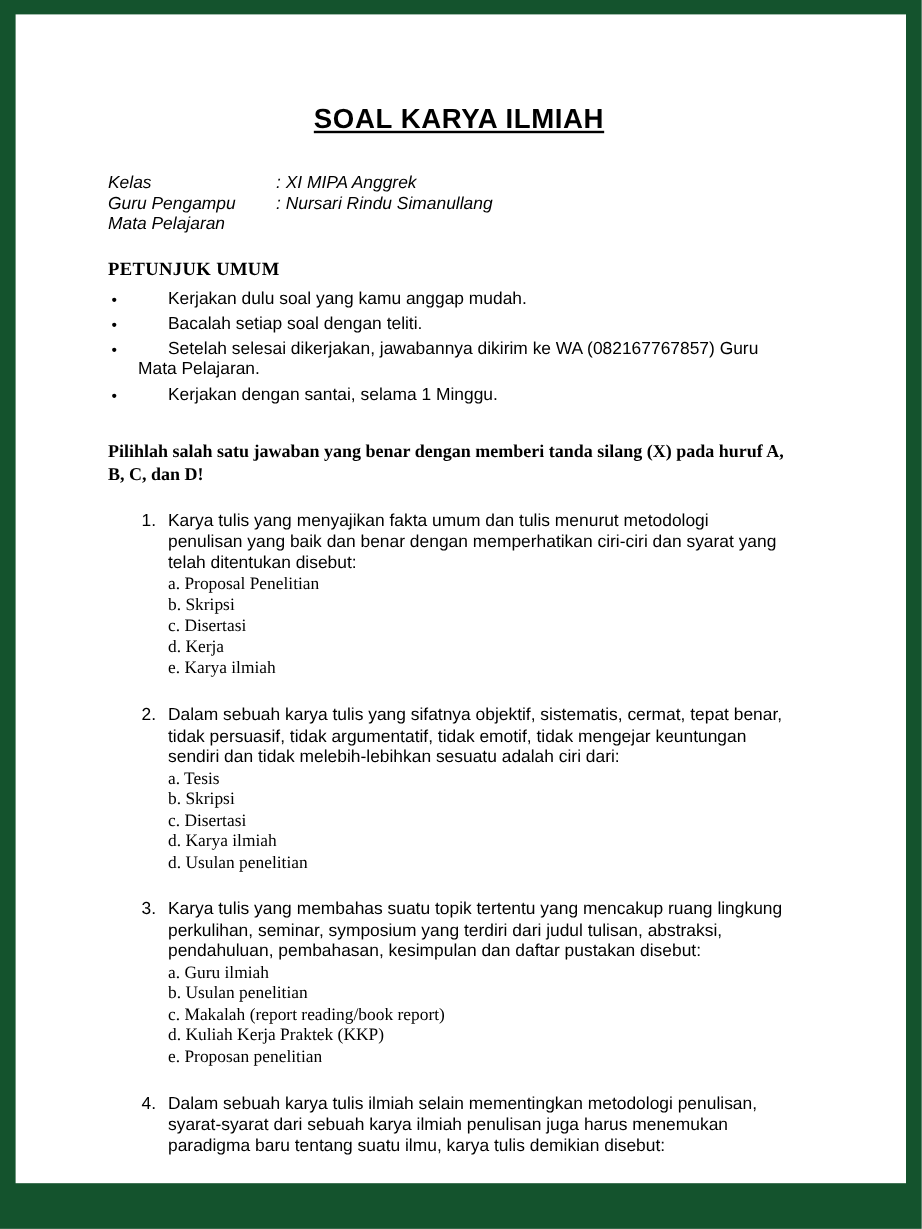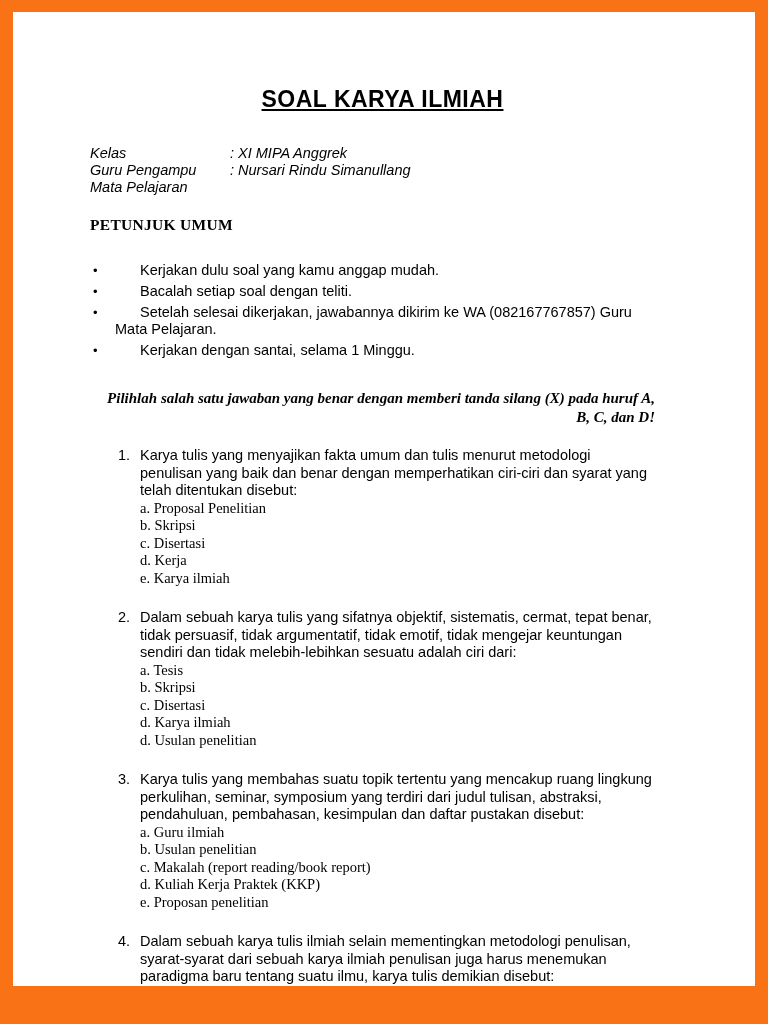--- a/index.html
+++ b/index.html
@@ -4,21 +4,21 @@
 <style>
   html, body { margin: 0; padding: 0; }
   body {
     font-family: "Liberation Sans", sans-serif;
     background: #b8b8b8;
   }
   .screen {
     position: relative;
     width: 768px;
     height: 1024px;
-    background: #f97316;
+    background: #14532d;
     overflow: hidden;
   }
   .page {
     position: absolute;
     left: 13px;
     right: 13px;
     top: 12px;
     bottom: 38px;
     background: #ffffff;
     color: #000000;
@@ -38,21 +38,21 @@
     letter-spacing: 0.5px;
   }
   .meta { margin: 0 0 20px 0; font-style: italic; }
   .meta-row { display: flex; line-height: 17px; }
   .meta-label { width: 140px; flex: 0 0 140px; }
   .meta-value { flex: 1; }
   .section-heading {
     font-family: "Liberation Serif", serif;
     font-size: 15.5px;
     font-weight: bold;
-    margin: 0 0 29px 0;
+    margin: 0 0 8px 0;
     letter-spacing: 0.3px;
   }
   .bullets {
     list-style: none;
     margin: 0 0 30px 0;
     padding: 0;
   }
   .bullets li {
     position: relative;
     padding-left: 25px;
@@ -62,26 +62,24 @@
   .bullet-marker {
     position: absolute;
     left: 3px;
     top: 0;
     text-indent: 0;
   }
   .bullet-marker::before { content: "\2022"; font-size: 13px; }
   .directive {
     font-family: "Liberation Serif", serif;
     font-weight: bold;
-    font-style: italic;
     font-size: 15px;
     line-height: 19px;
     margin: 0 0 20px 0;
     max-width: 575px;
-    text-align: right;
   }
   .questions { margin: 0; padding: 0; list-style: none; }
   .question { margin-bottom: 22px; }
   .q-row { position: relative; padding-left: 50px; max-width: 565px; }
   .q-num { position: absolute; left: 28px; top: 0; }
   .options { padding-left: 50px; font-family: Liberation Serif, serif; }
   .option { line-height: 17.5px; }
   .q-text { display: block; line-height: 17.5px; }
 </style>
 </head>

